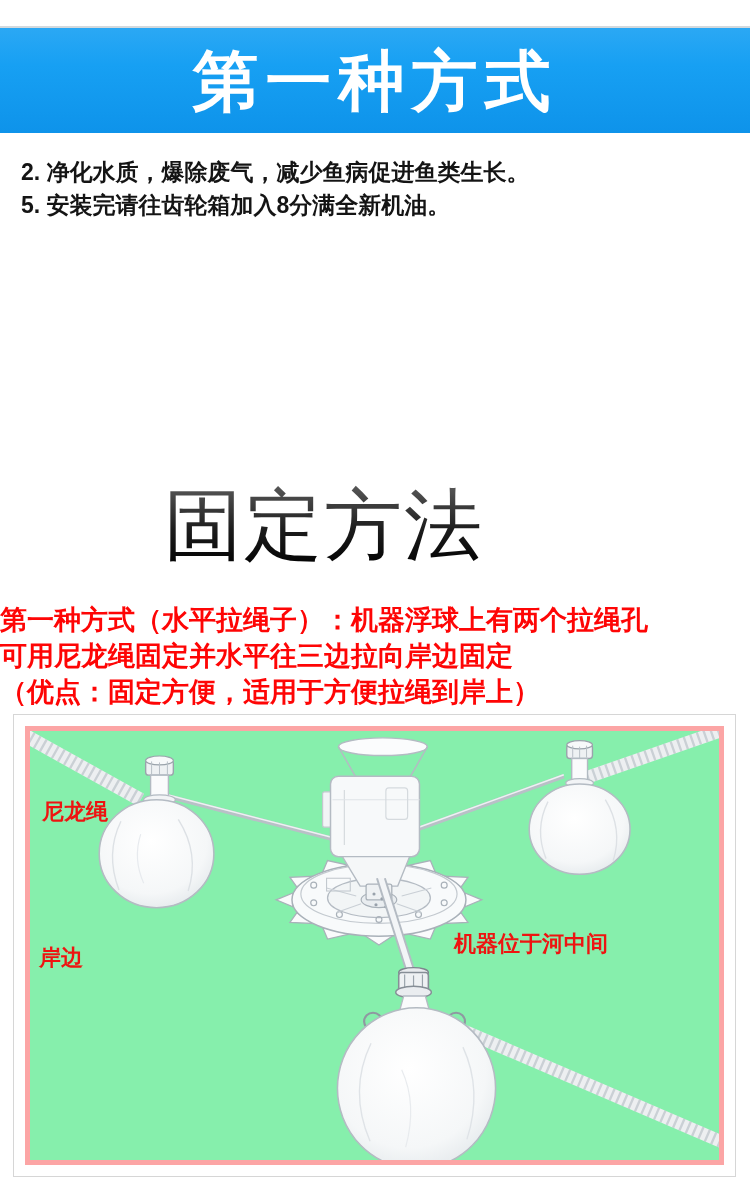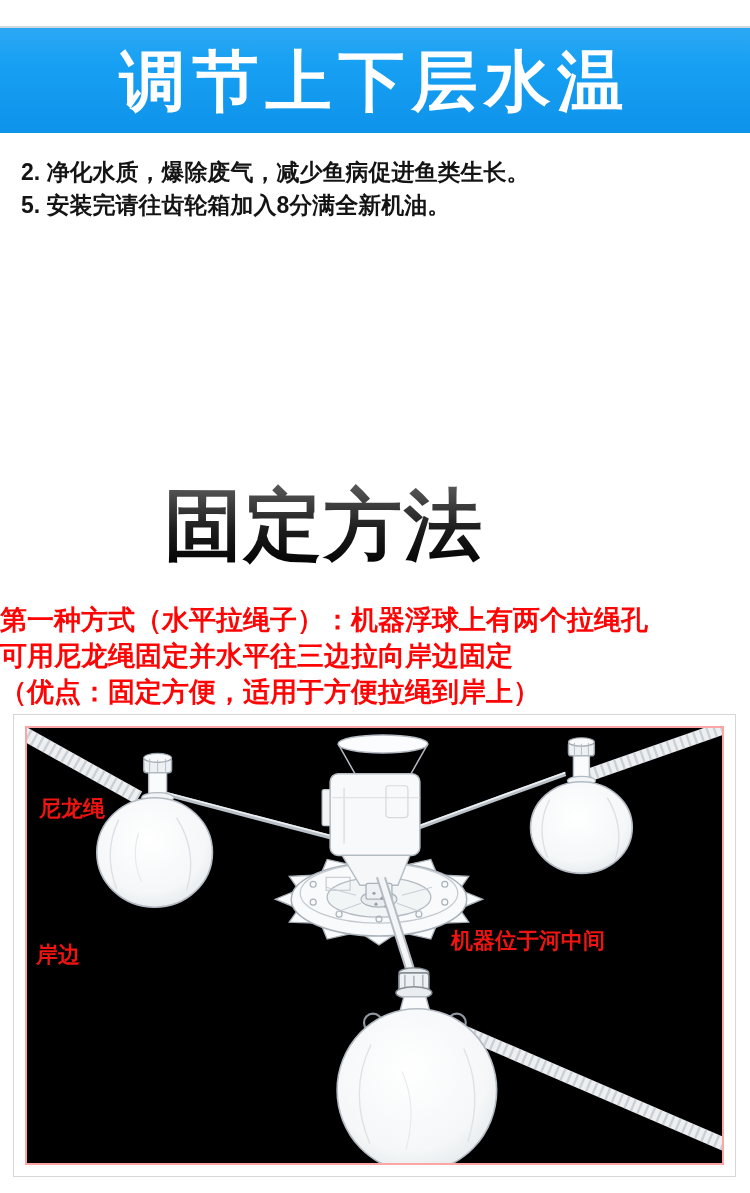--- a/index.html
+++ b/index.html
@@ -13,51 +13,51 @@
           display:flex;align-items:center;justify-content:center;}
   .banner-title{color:#ffffff;font-size:66px;font-weight:800;letter-spacing:7px;line-height:1;}
 
   
   .instructions{position:absolute;left:21px;top:156px;width:714px;
                 font-size:23px;line-height:32.5px;font-weight:600;color:#141414;}
   .instr-item{padding-left:8px;text-indent:-8px;white-space:pre-wrap;}
 
   
   .section-title{position:absolute;left:0;top:482px;width:648px;text-align:center;
-                 font-size:78px;font-weight:700;letter-spacing:2px;line-height:1.12;color:#141414;}
+                 font-size:78px;font-weight:400;letter-spacing:2px;line-height:1.12;color:#141414;}
   @supports (-webkit-background-clip: text){
     .section-title{background:linear-gradient(180deg,#5c5c5c 0%,#1c1c1c 55%,#000 100%);
                    -webkit-background-clip:text;-webkit-text-fill-color:transparent;}
   }
 
   
   .method-note{position:absolute;left:0;top:602px;width:750px;text-align:left;
                font-size:27px;font-weight:700;line-height:36px;color:#fe0505;white-space:pre-line;}
 
   
   .figure-outer{position:absolute;left:13px;top:714px;width:723px;height:463px;
                 border:1px solid #d6d6d6;padding:11px;box-sizing:border-box;background:#fff;}
-  .figure-inner{position:relative;width:100%;height:100%;border:2px solid #fca5a5;
-                box-sizing:border-box;background:#000000;overflow:hidden;}
+  .figure-inner{position:relative;width:100%;height:100%;border:5px solid #fca5a5;
+                box-sizing:border-box;background:#86efac;overflow:hidden;}
   .sketch{position:absolute;left:0;top:0;width:100%;height:100%;}
 
   .fig-label{position:absolute;font-size:22px;font-weight:700;color:#ee1411;line-height:26px;white-space:nowrap;}
   .lbl-nylon{left:12px;top:68px;}
   .lbl-shore{left:1px;top:214px;padding-left:8px;}
   .lbl-machine{left:424px;top:200px;}
 </style>
 </head>
 <body>
 
 <div class="page">
 
   <div class="topline"></div>
 
   <div class="banner">
-    <div class="banner-title">调节上下层水温</div>
+    <div class="banner-title">第一种方式</div>
   </div>
 
   <div class="instructions">
     <div class="instr-item">2. 净化水质，爆除废气，减少鱼病促进鱼类生长。</div>
     <div class="instr-item">5. 安装完请往齿轮箱加入8分满全新机油。</div>
   </div>
 
   <div class="section-title">固定方法</div>
 
   <div class="method-note">第一种方式（水平拉绳子）：机器浮球上有两个拉绳孔

